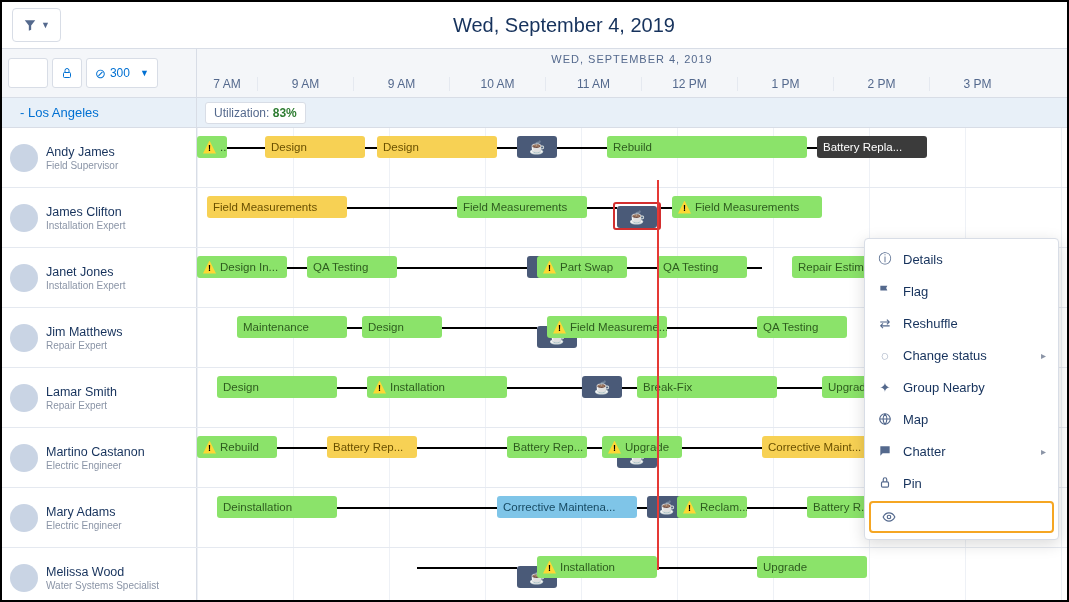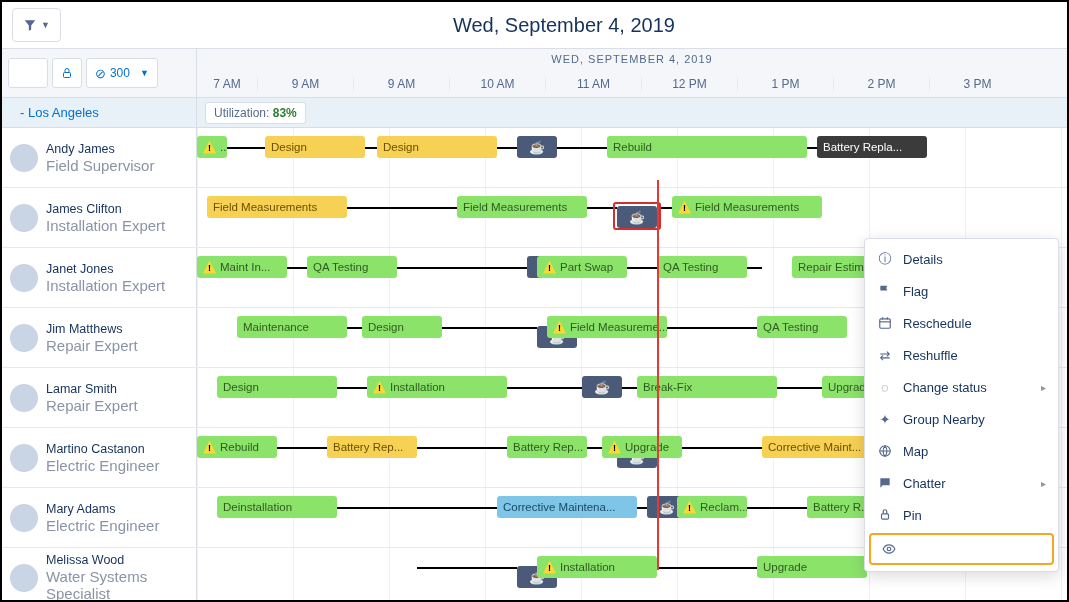--- a/index.html
+++ b/index.html
@@ -35,21 +35,21 @@
 .territory-label { width: 195px; padding-left: 18px; color: #0070d2; font-size: 13px; border-right: 1px solid #d8dde6; height: 100%; display: flex; align-items: center; }
 .util-badge { margin-left: 8px; background: #fff; border: 1px solid #d8dde6; border-radius: 3px; padding: 3px 8px; font-size: 12px; color: #54698d; }
 .util-badge b { color: #2e7d32; font-weight: 600; }
 
 
 .rows { position: relative; }
 .row { display: flex; height: 60px; border-bottom: 1px solid #e5e9f0; }
 .resource-cell { width: 195px; display: flex; align-items: center; gap: 8px; padding: 0 8px; border-right: 1px solid #d8dde6; }
 .avatar { width: 28px; height: 28px; border-radius: 50%; background: #c9d4e4; flex-shrink: 0; }
 .res-name { font-size: 12.5px; color: #16325c; line-height: 1.2; }
-.res-title { font-size: 15px; color: #8a94a6; }
+.res-title { font-size: 10px; color: #8a94a6; }
 .lane { flex: 1; position: relative; overflow: visible; }
 .lane::before { content: ""; position: absolute; inset: 0; background-image: linear-gradient(to right, #eef1f6 1px, transparent 1px); background-size: 96px 100%; }
 
 .task { position: absolute; top: 8px; height: 22px; border-radius: 3px; display: flex; align-items: center; padding: 0 6px; font-size: 11.5px; color: #2e5c1f; overflow: hidden; white-space: nowrap; gap: 4px; }
 .task.green { background: #8be36a; }
 .task.yellow { background: #f7d154; color: #6a5000; }
 .task.blue { background: #7fc5e8; color: #174a63; }
 .task.dark { background: #3b3b3b; color: #fff; }
 .task.break { background: #4a5a78; color: #fff; justify-content: center; width: 40px; }
 .line { position: absolute; top: 19px; height: 2px; background: #000; }
@@ -193,21 +193,21 @@
     <div class="res-title">Installation Expert</div>
           </div>
         </div>
         <div class="lane">
           <div class="line" style="left: 90px; width: 20px;"></div>
           <div class="line" style="left: 200px; width: 130px;"></div>
           <div class="line" style="left: 430px; width: 30px;"></div>
           <div class="line" style="left: 550px; width: 15px;"></div>
           <div class="task green" style="left: 0px; width: 90px;">
             <span class="warn">!</span>
-            <span>Maint In...</span>
+            <span>Design In...</span>
           </div>
           <div class="task green" style="left: 110px; width: 90px;">
             <span>QA Testing</span>
           </div>
           <div class="task break" style="left: 330px; width: 40px; top: 8px;">
             <span class="cup">☕</span>
           </div>
           <div class="task green" style="left: 340px; width: 90px;">
             <span class="warn">!</span>
             <span>Part Swap</span>
@@ -380,31 +380,20 @@
       </div>
     <div class="menu-item">
         <span class="menu-icon">
           <svg width="14" height="14" viewBox="0 0 24 24" fill="currentColor">
             <path d="M4 2v20M4 3h12l-2 4 2 4H4"></path>
           </svg>
         </span>
         <span>Flag</span>
       </div>
     <div class="menu-item">
-        <span class="menu-icon">
-          <svg width="14" height="14" viewBox="0 0 24 24" fill="none" stroke="currentColor" stroke-width="2">
-            <rect x="3" y="5" width="18" height="16" rx="2"></rect>
-            <line x1="3" y1="10" x2="21" y2="10"></line>
-            <line x1="8" y1="2" x2="8" y2="6"></line>
-            <line x1="16" y1="2" x2="16" y2="6"></line>
-          </svg>
-        </span>
-        <span>Reschedule</span>
-      </div>
-    <div class="menu-item">
         <span class="menu-icon">⇄</span>
         <span>Reshuffle</span>
       </div>
     <div class="menu-item">
         <span class="menu-icon">◌</span>
         <span>Change status</span>
         <span class="chev">▸</span>
       </div>
     <div class="menu-item">
         <span class="menu-icon">✦</span>

